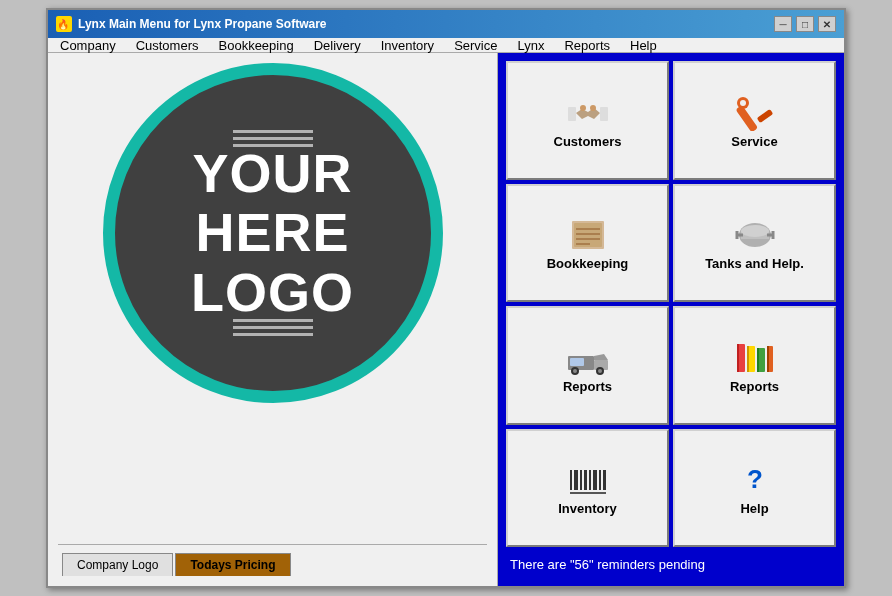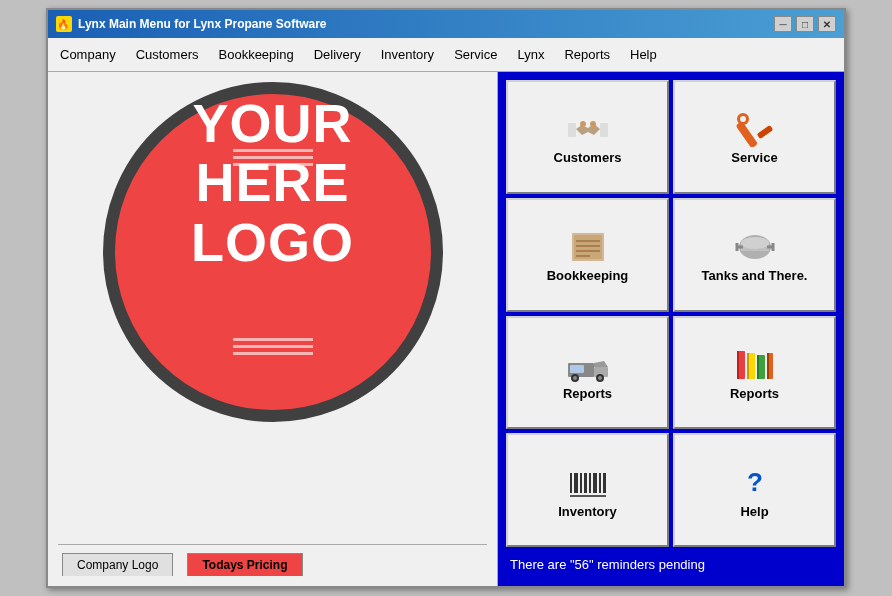--- a/index.html
+++ b/index.html
@@ -65,21 +65,21 @@
       cursor: pointer;
       color: #333;
     }
 
     
     .menu-bar {
       background: #f0f0f0;
       border-bottom: 1px solid #aaa;
       display: flex;
       align-items: stretch;
-      height: 34px;
+      height: 15px;
       padding: 0 2px;
     }
     .menu-item {
       padding: 4px 10px;
       cursor: pointer;
       font-size: 13px;
       color: #000;
       display: flex;
       align-items: center;
     }
@@ -100,26 +100,26 @@
       flex-direction: column;
       align-items: center;
       justify-content: center;
       padding: 10px;
     }
 
     .logo-circle {
       width: 340px;
       height: 340px;
       border-radius: 50%;
-      background: #ef4444;
-      border: 12px solid #404040;
-      display: flex;
-      flex-direction: column;
-      align-items: center;
-      justify-content: flex-start;
+      background: #404040;
+      border: 12px solid #14b8a6;
+      display: flex;
+      flex-direction: column;
+      align-items: center;
+      justify-content: center;
       position: relative;
     }
     .logo-lines-top {
       position: absolute;
       top: 55px;
       display: flex;
       flex-direction: column;
       gap: 4px;
       align-items: center;
     }
@@ -157,21 +157,21 @@
     .tab {
       padding: 4px 14px;
       border: 1px solid #888;
       border-bottom: none;
       background: #e0e0e0;
       cursor: pointer;
       font-size: 12px;
       margin-right: 2px;
     }
     .tab.active {
-      background: #ef4444;
+      background: #a16207;
       font-weight: bold;
     }
 
     
     .right-panel {
       flex: 1;
       background: #0000cc;
       padding: 8px;
       display: flex;
       flex-direction: column;
@@ -265,21 +265,21 @@
           <div>HERE</div>
           <div>LOGO</div>
         </div>
         <div class="logo-lines-bottom">
           <div class="logo-line"></div>
           <div class="logo-line"></div>
           <div class="logo-line"></div>
         </div>
       </div>
 
-      <div class="bottom-tabs" style="width:100%; margin-top: auto; gap: 12px;">
+      <div class="bottom-tabs" style="width:100%; margin-top: auto;">
         <div class="tab">Company Logo</div>
         <div class="tab active">Todays Pricing</div>
       </div>
     </div>
 
     <div class="right-panel">
       <div class="button-grid">
 
         <div class="menu-button">
           <div class="btn-icon">
@@ -329,21 +329,21 @@
 
               <ellipse cx="22" cy="18" rx="16" ry="12" fill="#b0b0b0"></ellipse>
               <rect x="8" y="14" width="28" height="8" fill="#c0c0c0"></rect>
               <ellipse cx="22" cy="14" rx="14" ry="6" fill="#d0d0d0"></ellipse>
               <line x1="4" y1="18" x2="10" y2="18" stroke="#888" stroke-width="3"></line>
               <line x1="34" y1="18" x2="40" y2="18" stroke="#888" stroke-width="3"></line>
               <line x1="4" y1="14" x2="4" y2="22" stroke="#888" stroke-width="3"></line>
               <line x1="40" y1="14" x2="40" y2="22" stroke="#888" stroke-width="3"></line>
             </svg>
           </div>
-          <span>Tanks and There.</span>
+          <span>Tanks and Help.</span>
         </div>
 
         <div class="menu-button">
           <div class="btn-icon">
             <svg class="svg-icon" viewBox="0 0 44 36">
 
               <rect x="2" y="16" width="26" height="14" rx="1" fill="#888"></rect>
               <rect x="28" y="20" width="14" height="10" rx="1" fill="#aaa"></rect>
               <polygon points="28,20 42,20 38,14 28,16" fill="#999"></polygon>
               <circle cx="9" cy="31" r="4" fill="#333"></circle>

